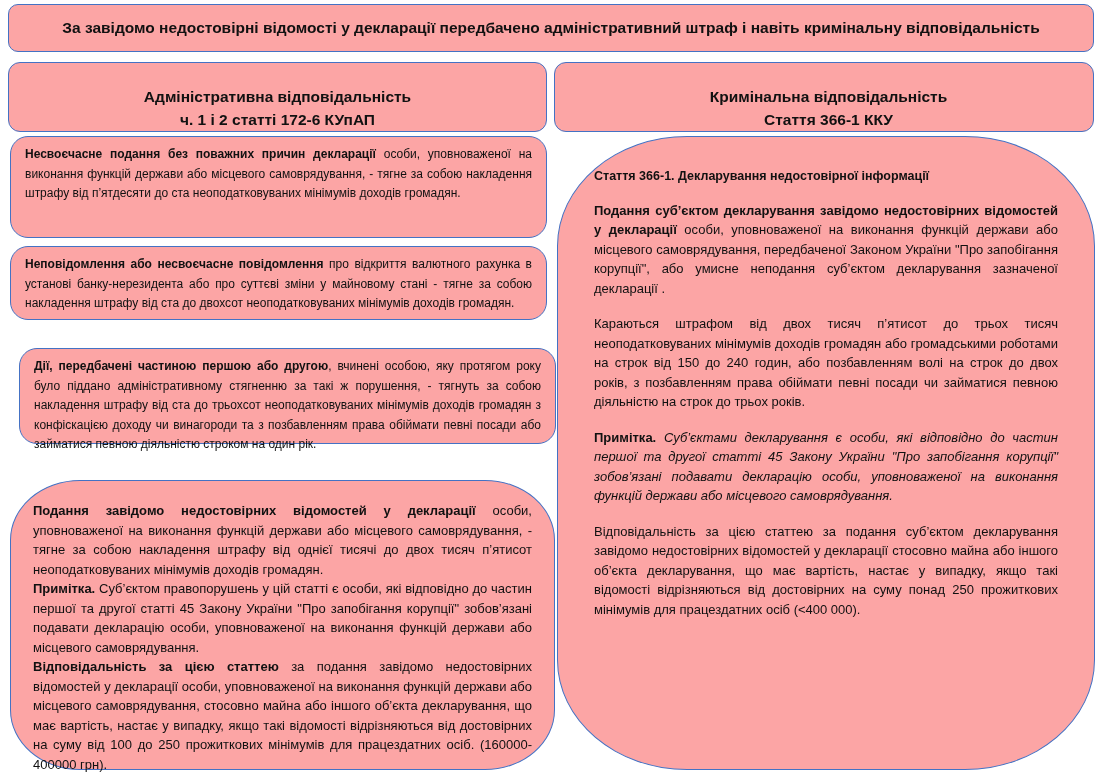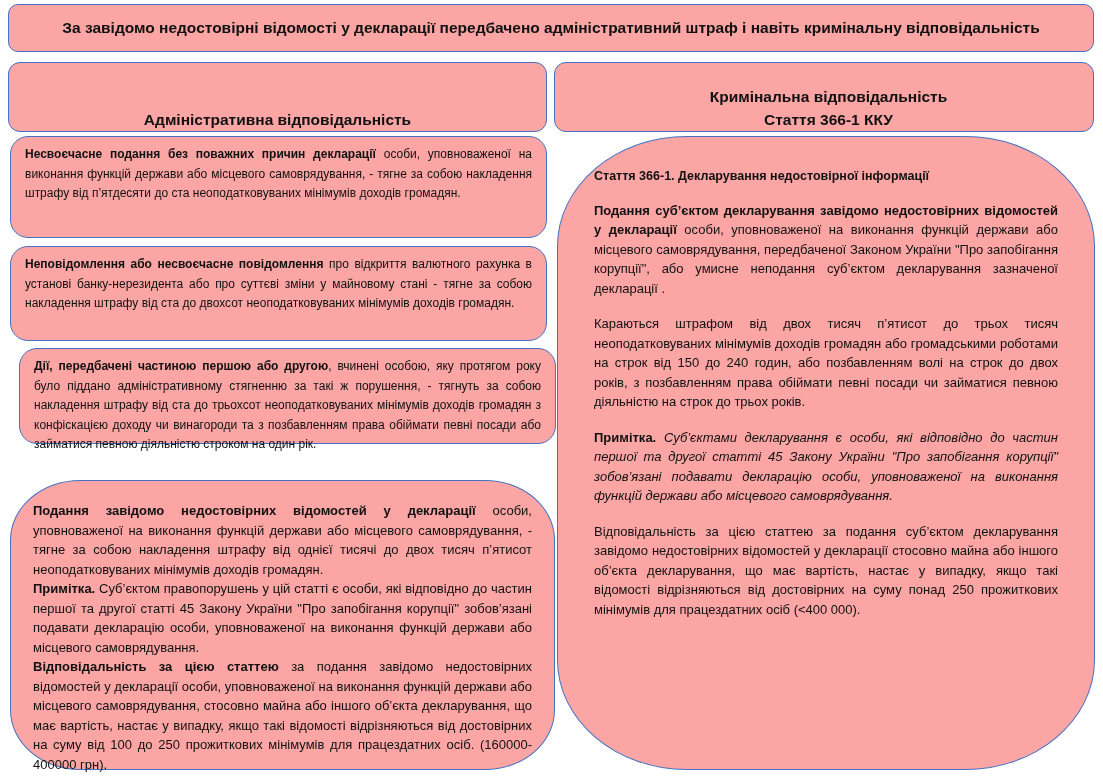--- a/index.html
+++ b/index.html
@@ -40,21 +40,21 @@
   .card {
     left: 10px; width: 537px;
     border-radius: 18px;
     padding: 8px 14px 0 14px;
     font-size: 12px;
     line-height: 19.5px;
     text-align: justify;
   }
   .card b { font-weight: bold; }
   .card-1 { top: 136px; height: 102px; }
-  .card-2 { top: 246px; height: 95px; }
+  .card-2 { top: 246px; height: 74px; }
   .card-3 { top: 348px; height: 96px; margin-left: 9px; }
 
   .card-4 {
     left: 10px; top: 480px; width: 545px; height: 290px;
     border-radius: 70px / 60px;
     padding: 20px 22px 0 22px;
     font-size: 13px;
     line-height: 19.5px;
     text-align: justify;
   }
@@ -74,20 +74,21 @@
 </style>
 </head>
 <body>
 
 <div class="box title-box">
   <span>За завідомо недостовірні відомості у декларації передбачено адміністративний штраф і навіть кримінальну відповідальність</span>
 </div>
 
 <div class="box header-box header-left">
   <div>Адміністративна відповідальність</div>
+  <div>ч. 1 і 2 статті 172-6 КУпАП</div>
 </div>
 
 <div class="box header-box header-right">
   <div>Кримінальна відповідальність</div>
   <div>Стаття 366-1 ККУ</div>
 </div>
 
 <div class="box card card-1">
   <b>Несвоєчасне подання без поважних причин декларації</b><span> особи, уповноваженої на виконання функцій держави або місцевого самоврядування, - тягне за собою накладення штрафу від п’ятдесяти до ста неоподатковуваних мінімумів доходів громадян.</span>
 </div>

